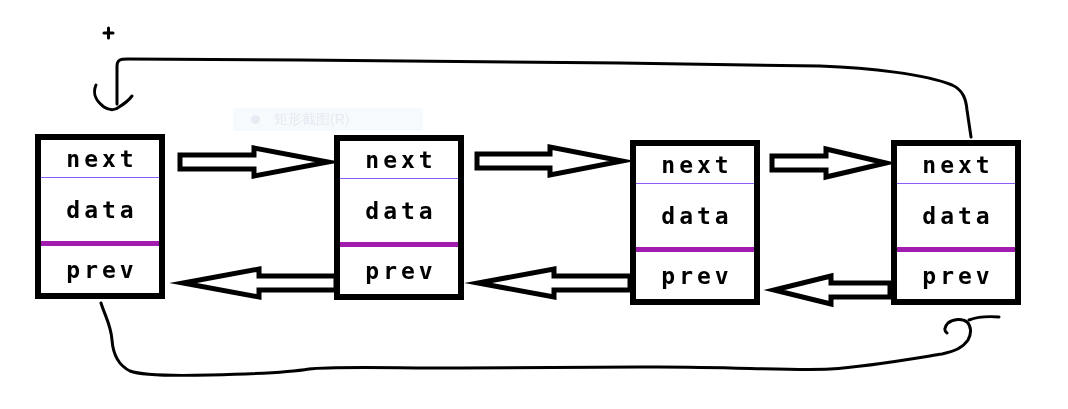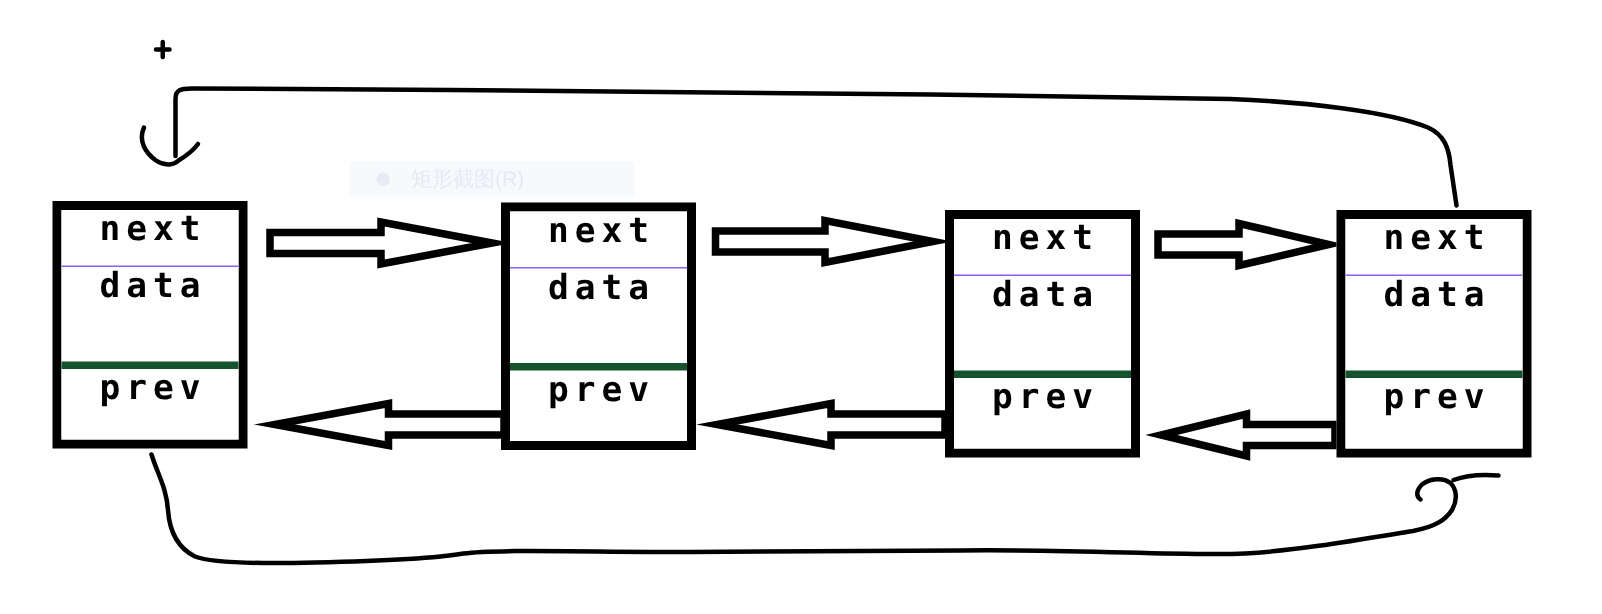--- a/index.html
+++ b/index.html
@@ -37,27 +37,27 @@
     stroke-miterlimit: 30;
   }
   .node {
     position: absolute;
     width: 118px;            
     border: 6px solid #000000;
     background: #ffffff;
   }
   .cell {
     display: flex;
-    align-items: flex-start;
+    align-items: center;
     justify-content: center;
     background: #ffffff;
   }
   .cell-next { height: 37px; }
   .cell-data { height: 63px; border-top: 1px solid #8b5cf6; }
-  .cell-prev { height: 47px; border-top: 5px solid #14532d; }
+  .cell-prev { height: 47px; border-top: 5px solid #a21caf; }
   .cell span {
     font-family: "DejaVu Sans Mono", monospace;
     font-weight: bold;
     font-size: 23px;
     color: #000000;
     letter-spacing: 4px;
     margin-right: -4px;
     white-space: nowrap;
   }
   .watermark {

